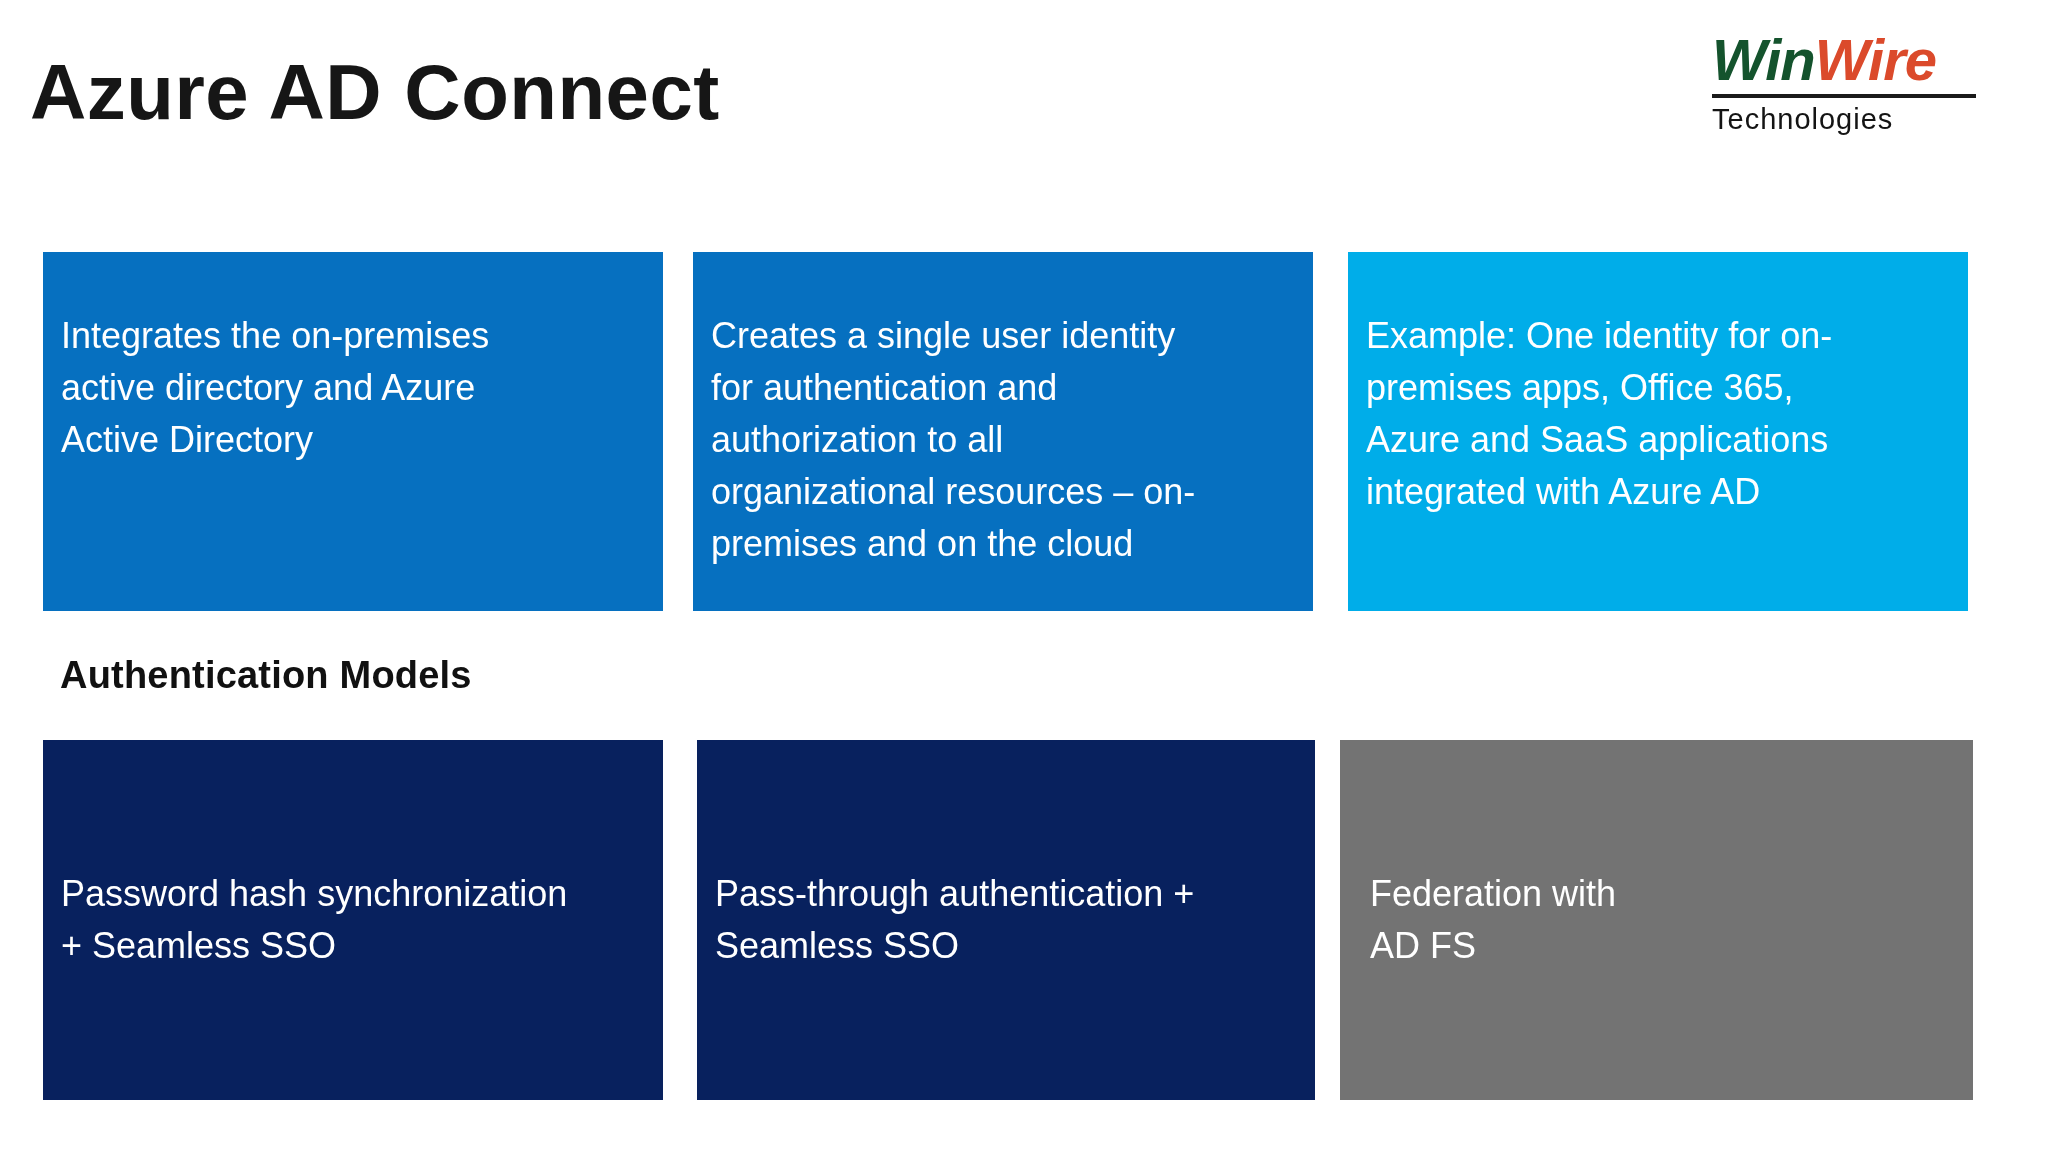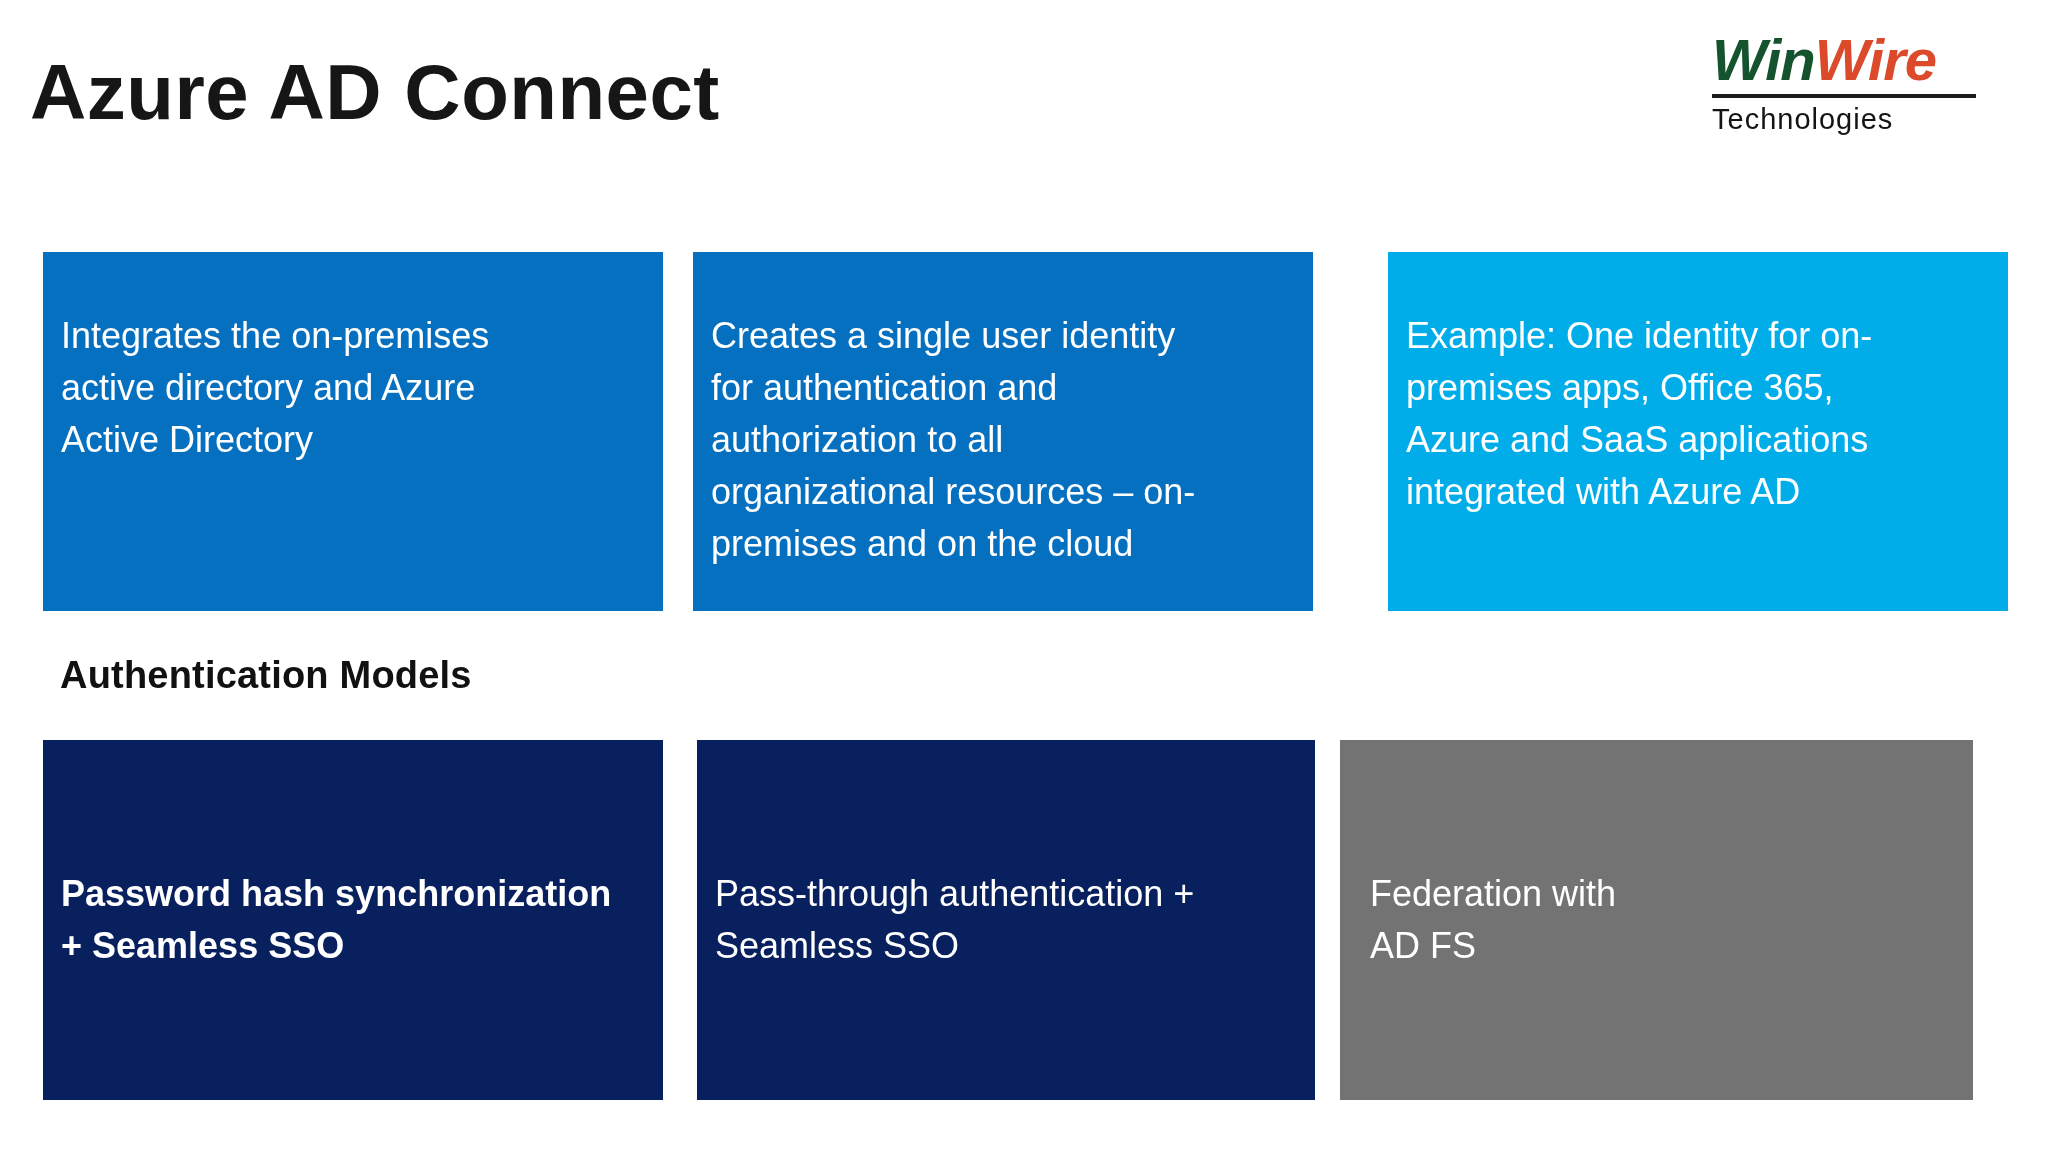--- a/index.html
+++ b/index.html
@@ -83,21 +83,21 @@
   }
 
   
   .row-bottom .card {
     top: 740px;
     height: 360px;
     display: flex;
     align-items: center;
     padding: 0 18px 0 18px;
   }
-  .row-bottom .card:nth-child(1) { left: 43px;   width: 620px; font-weight: bold; }
+  .row-bottom .card:nth-child(1) { left: 43px;   width: 620px; }
   .row-bottom .card:nth-child(2) { left: 697px;  width: 618px; }
   .row-bottom .card:nth-child(3) { left: 1340px; width: 633px; padding-left: 30px; }
 </style>
 </head>
 <body>
 
 <div class="slide">
 
   <h1 class="page-title">Azure AD Connect</h1>
 
@@ -109,21 +109,21 @@
 
   <section class="row-top">
     <div class="card" style="background: rgb(6, 112, 192);">Integrates the on-premises
 active directory and Azure
 Active Directory</div>
     <div class="card" style="background: rgb(6, 112, 192);">Creates a single user identity
 for authentication and
 authorization to all
 organizational resources – on-
 premises and on the cloud</div>
-    <div class="card" style="background: rgb(0, 173, 233); margin-left: 40px;">Example: One identity for on-
+    <div class="card" style="background: rgb(0, 173, 233);">Example: One identity for on-
 premises apps, Office 365,
 Azure and SaaS applications
 integrated with Azure AD</div>
   </section>
 
   <h2 class="section-heading">Authentication Models</h2>
 
   <section class="row-bottom">
     <div class="card" style="background: rgb(8, 33, 94);">Password hash synchronization
 + Seamless SSO</div>

